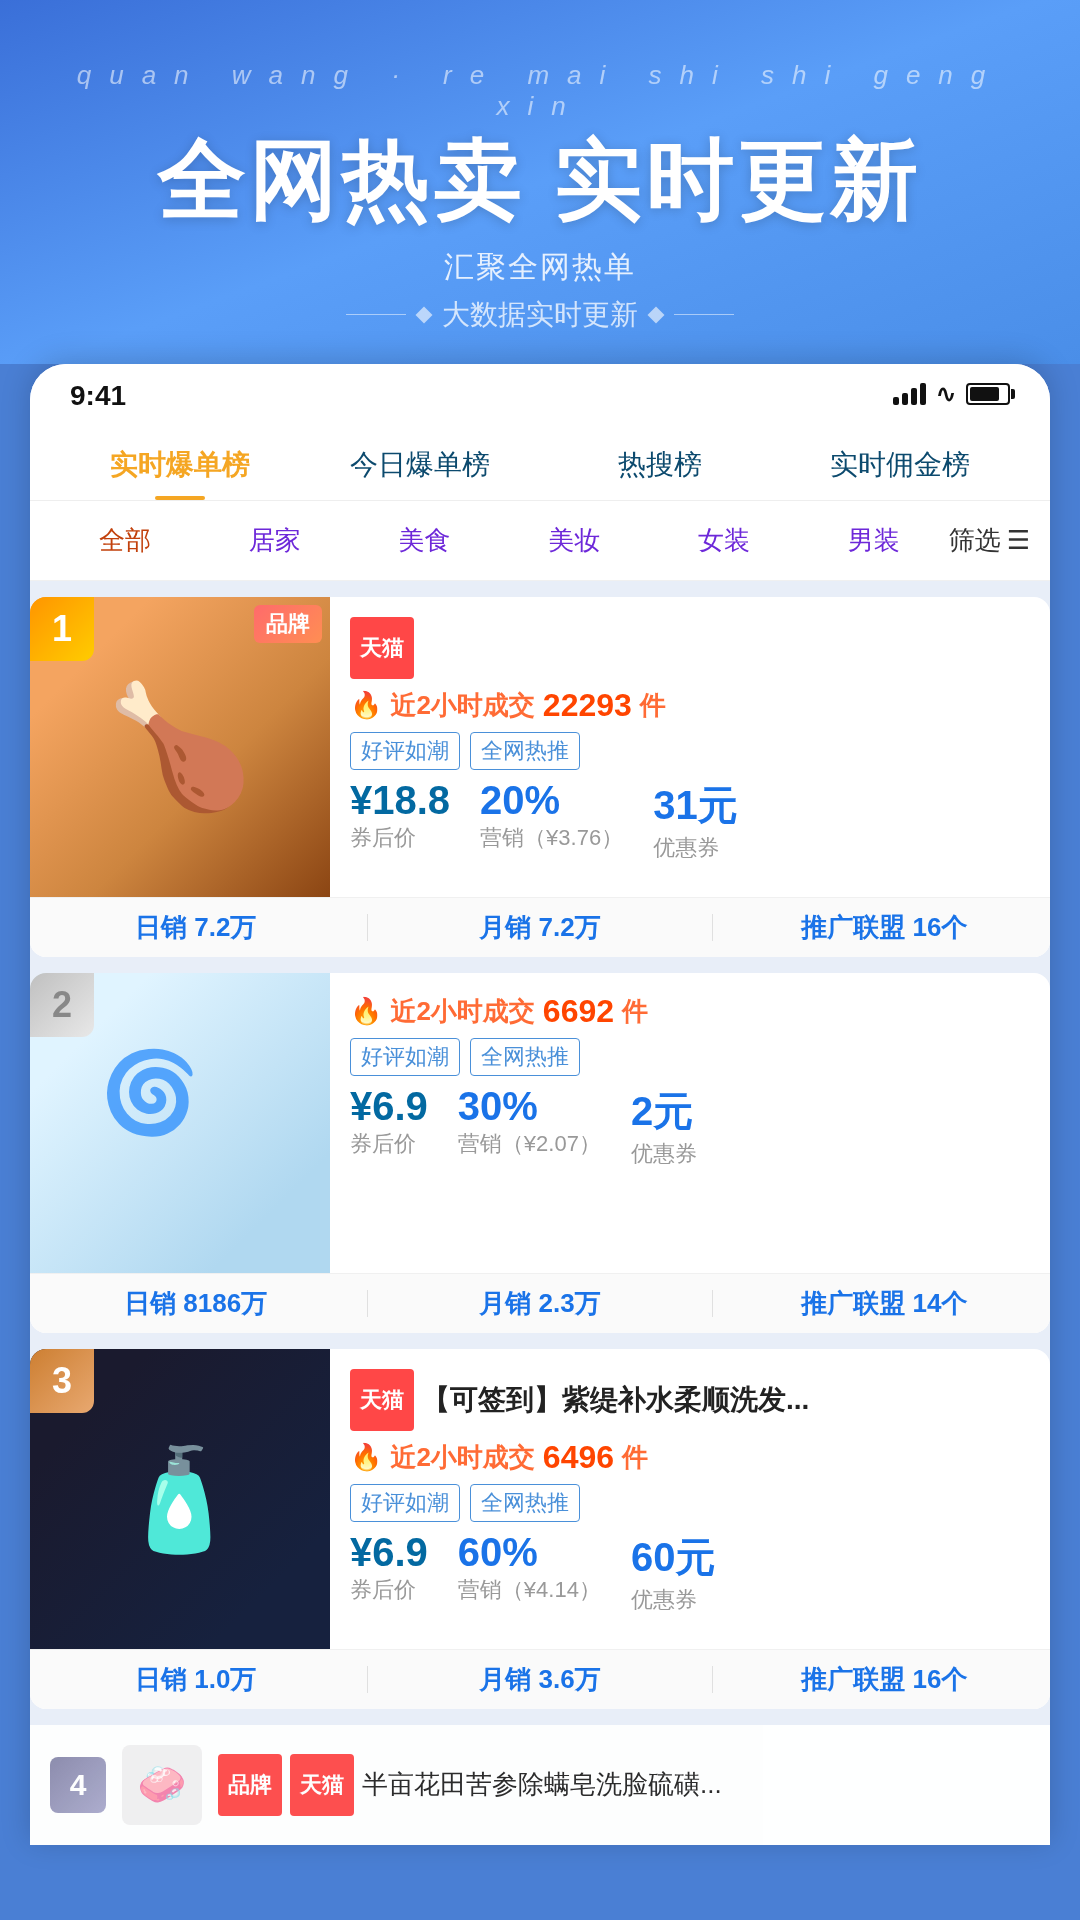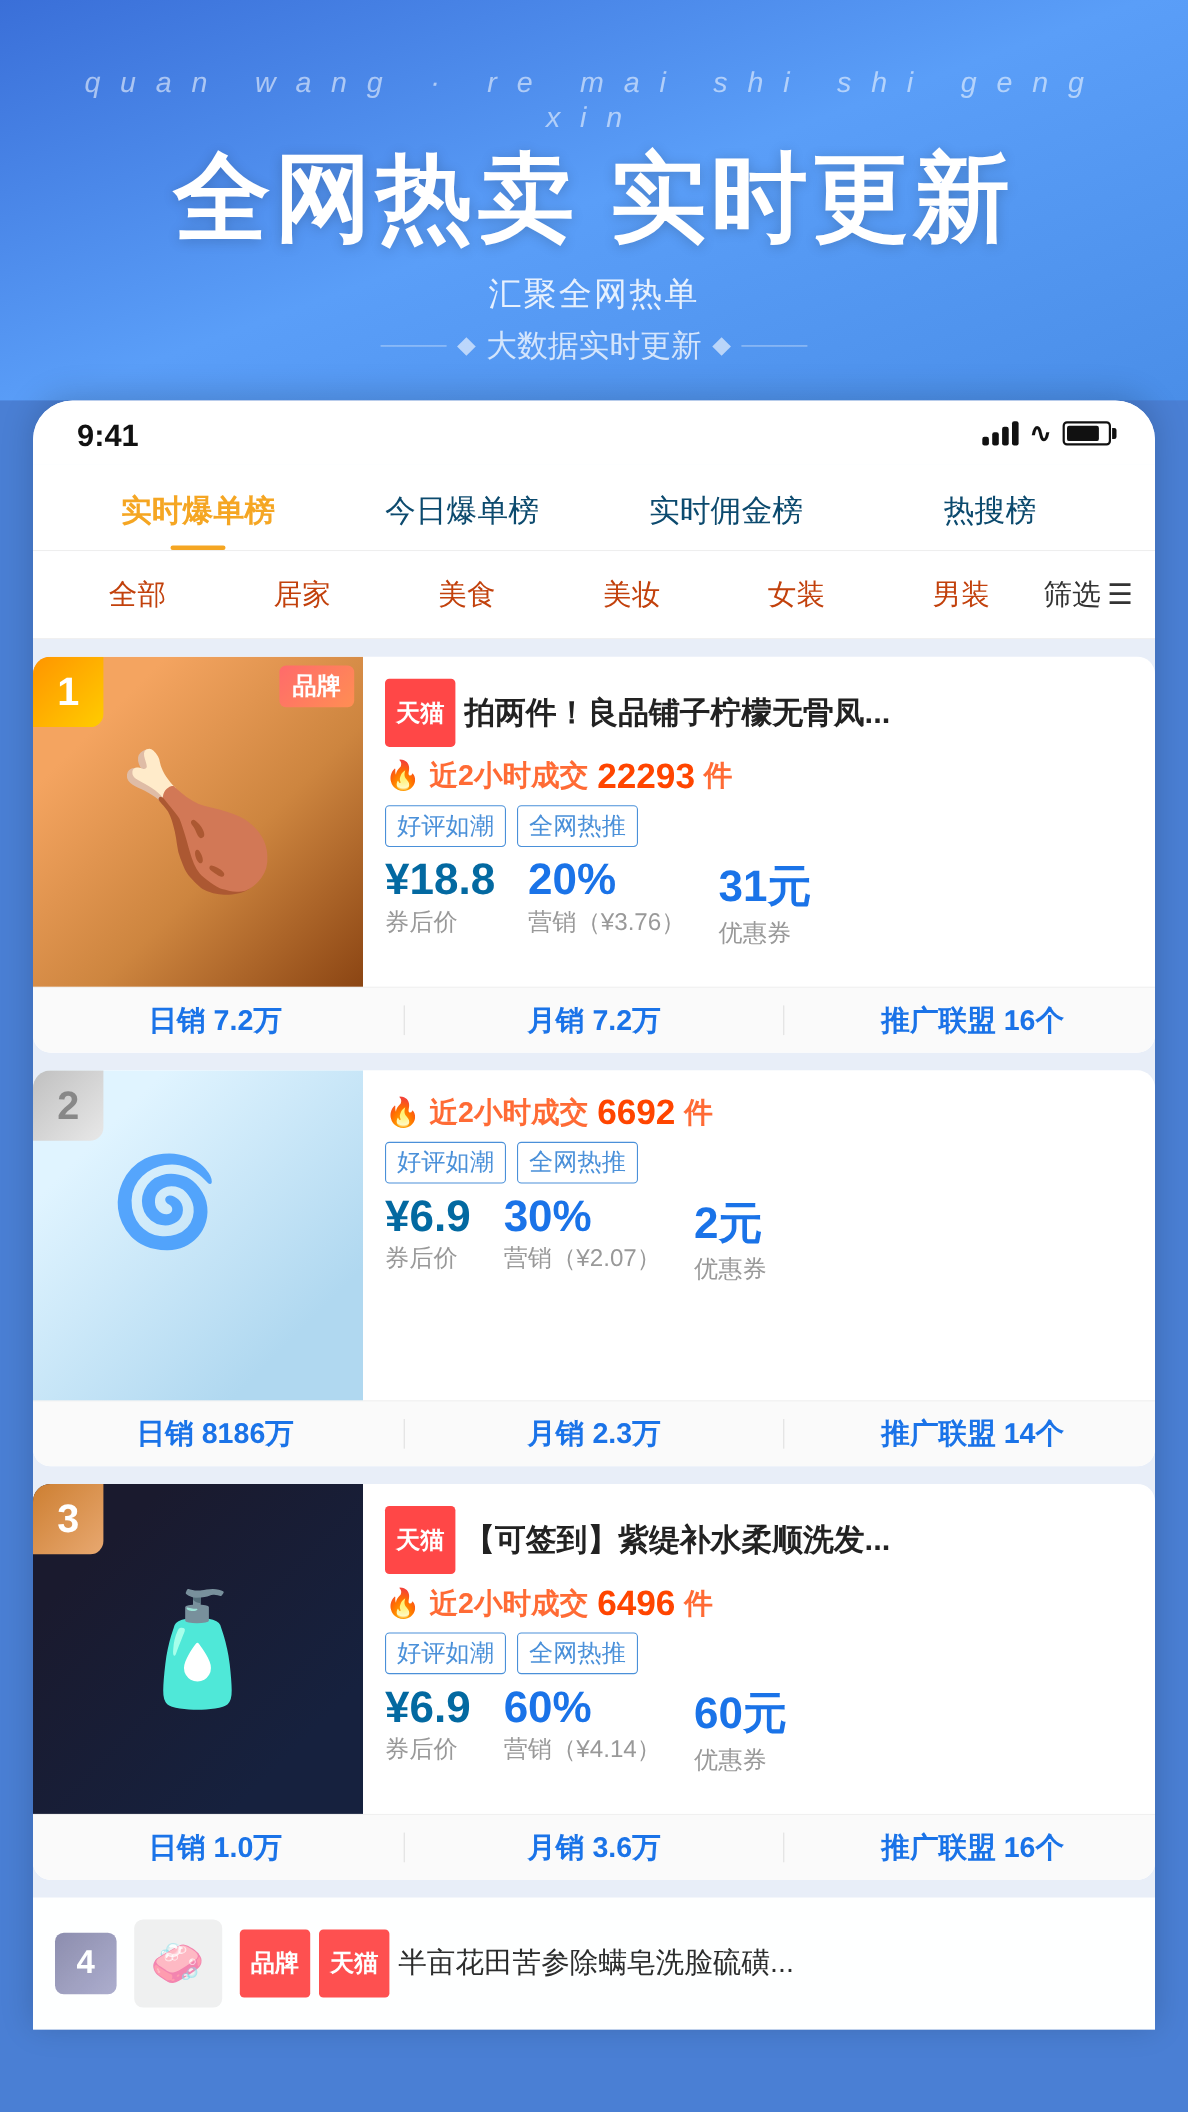--- a/index.html
+++ b/index.html
@@ -165,21 +165,21 @@
       display: flex;
       align-items: center;
       padding: 14px 20px;
       gap: 0;
       border-bottom: 1px solid #f0f0f0;
     }
     .cat-item {
       flex: 1;
       text-align: center;
       font-size: 26px;
-      color: #c2410c;
+      color: #6d28d9;
       padding: 8px 0;
       cursor: pointer;
     }
     .cat-item.active {
       color: #c2410c;
       font-weight: 400;
     }
     .cat-filter {
       display: flex;
       align-items: center;
@@ -465,24 +465,24 @@
   </div>
 
   <div class="tabs-row">
     <div class="tab-item active">
       <span>实时爆单榜</span>
     </div>
     <div class="tab-item">
       <span>今日爆单榜</span>
     </div>
     <div class="tab-item">
+      <span>热搜榜</span>
+    </div>
+    <div class="tab-item">
       <span>实时佣金榜</span>
-    </div>
-    <div class="tab-item">
-      <span>热搜榜</span>
     </div>
   </div>
 
   <div class="category-row">
     <div class="cat-item active">
       <span>全部</span>
     </div>
     <div class="cat-item">
       <span>居家</span>
     </div>
@@ -510,21 +510,20 @@
       <div class="product-card-inner">
         <div class="product-img-wrap food-img">
           <div class="rank-badge">
             <div class="rank-num">1</div>
           </div>
           <div class="brand-tag">品牌</div>
         </div>
         <div class="product-info">
           <div class="platform-title">
             <span class="platform-badge tmall">天猫</span>
-            <span class="product-title">拍两件！良品铺子柠檬无骨凤...</span>
           </div>
           <div class="sales-line">
             <span class="fire-icon">🔥</span>
             <span>近2小时成交</span>
             <span class="sales-count">22293</span>
             <span>件</span>
           </div>
           <div class="tag-row">
             <span class="tag">好评如潮</span>
             <span class="tag">全网热推</span>

